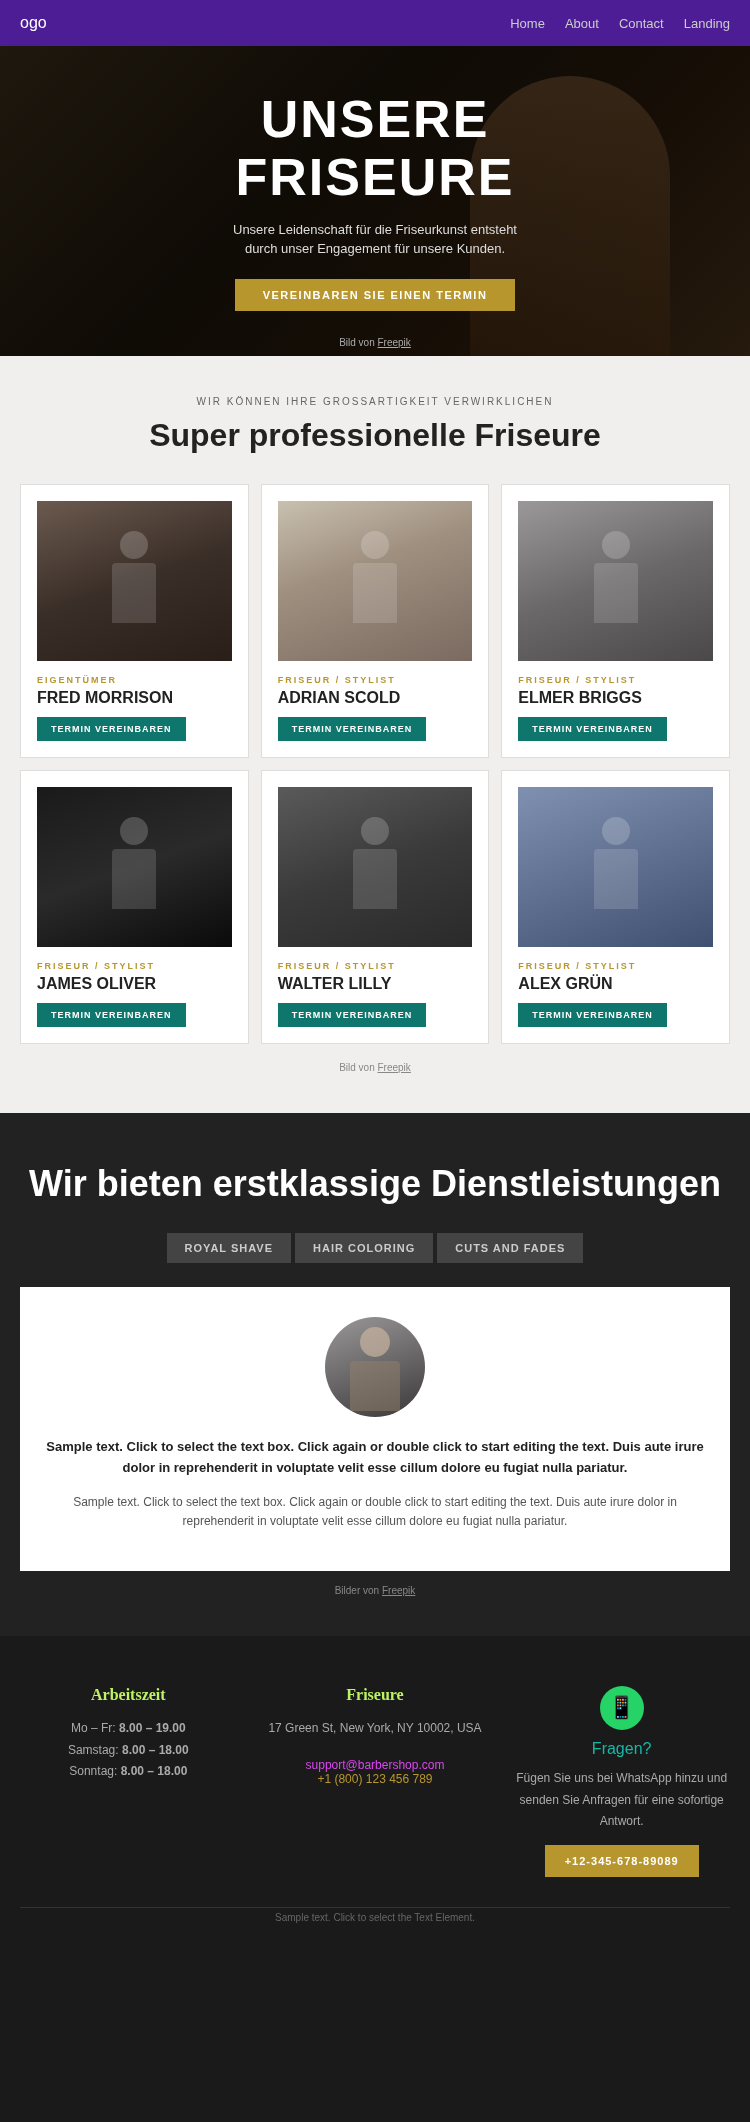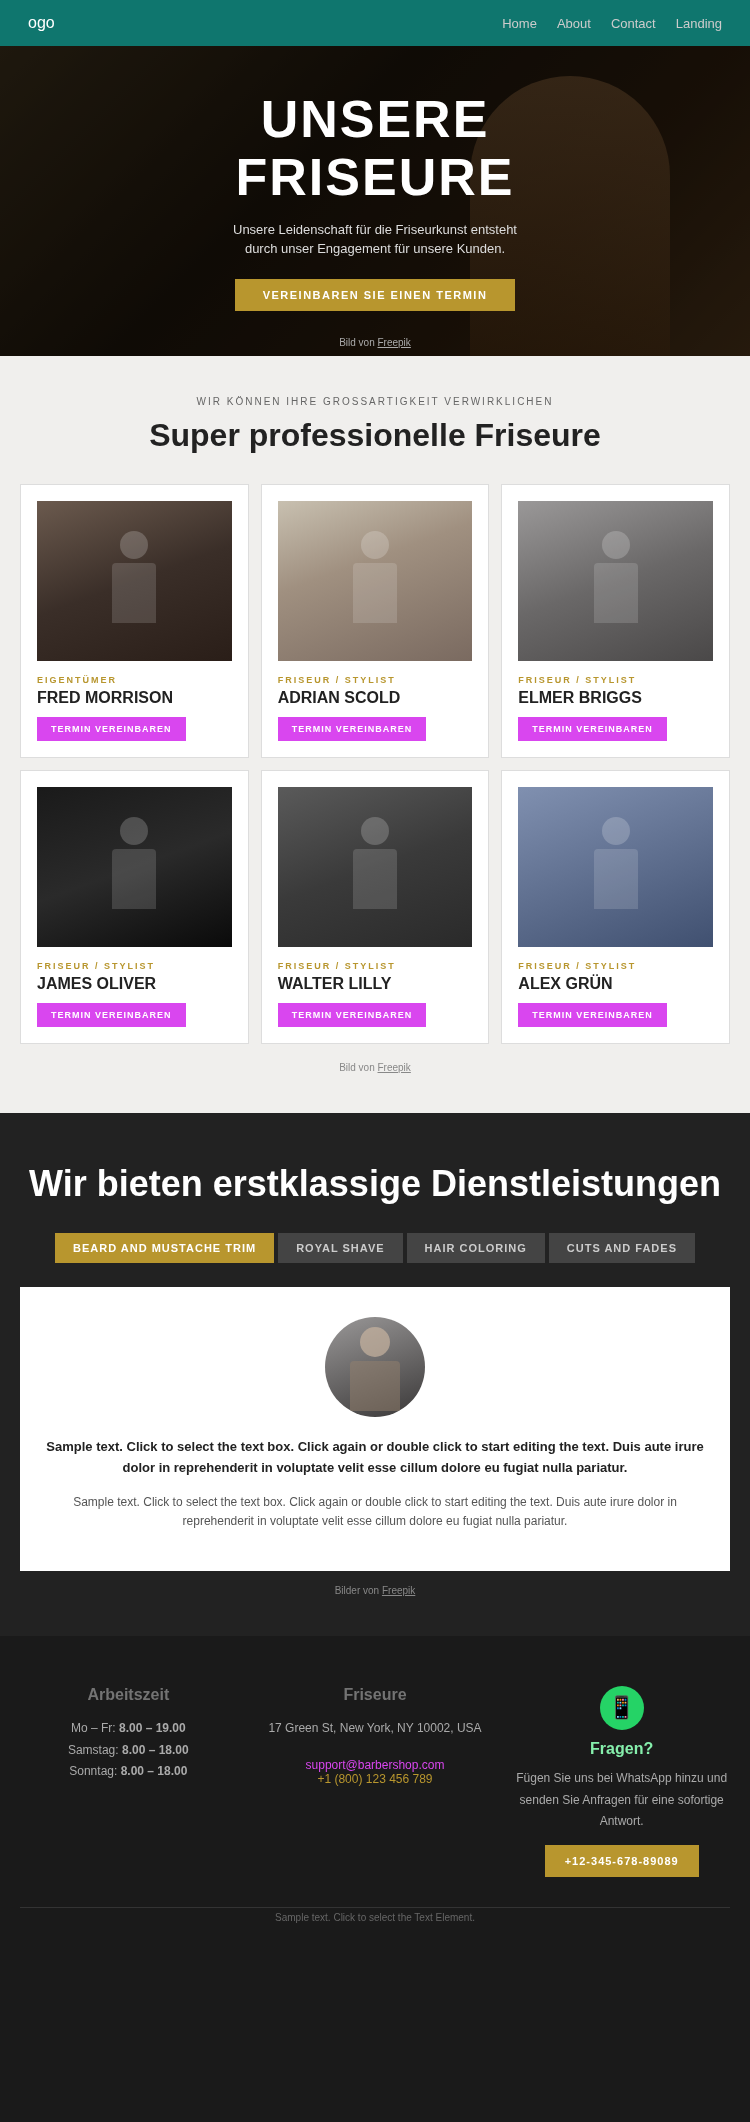--- a/index.html
+++ b/index.html
@@ -1,24 +1,24 @@
 <!DOCTYPE html>
 <html><head>
   <meta charset="utf-8">
   <style>
     * { margin: 0; padding: 0; box-sizing: border-box; }
     body { font-family: Arial, sans-serif; background: #1a1a1a; color: #fff; width: 750px; }
 
     
     nav {
-      background: #0f766e;
+      background: #4c1d95;
       display: flex;
       align-items: center;
       justify-content: space-between;
-      padding: 0 28px;
+      padding: 0 20px;
       height: 46px;
       position: relative;
       z-index: 10;
     }
     .nav-links { display: flex; gap: 20px; }
     .nav-links a { color: #ccc; text-decoration: none; font-size: 13px; }
 
     
     .hero {
       position: relative;
@@ -149,21 +149,21 @@
       font-weight: bold;
     }
     .barber-name {
       font-size: 16px;
       font-weight: 800;
       color: #222;
       text-transform: uppercase;
       margin-bottom: 10px;
     }
     .barber-btn {
-      background: #d946ef;
+      background: #0f766e;
       color: #fff;
       border: none;
       padding: 7px 14px;
       font-size: 9px;
       font-weight: bold;
       letter-spacing: 1px;
       text-transform: uppercase;
       cursor: pointer;
     }
     .barbers-credit {
@@ -263,22 +263,23 @@
       display: grid;
       grid-template-columns: repeat(3, 1fr);
       gap: 30px;
       max-width: 710px;
       margin: 0 auto 30px;
     }
     .footer-col { text-align: center; }
     .footer-col-title {
       font-size: 16px;
       font-weight: 800;
-      color: #737373;
+      color: #bef264;
       margin-bottom: 14px;
+      font-family: Liberation Serif, serif;
     }
     .footer-text {
       font-size: 12px;
       color: #aaa;
       line-height: 1.8;
     }
     .footer-email {
       color: #d946ef;
       font-size: 12px;
     }
@@ -292,22 +293,22 @@
       background: #25d366;
       border-radius: 50%;
       display: flex;
       align-items: center;
       justify-content: center;
       margin: 0 auto 10px;
       font-size: 22px;
     }
     .footer-questions-title {
       font-size: 16px;
-      font-weight: 700;
-      color: #86efac;
+      font-weight: 400;
+      color: #14b8a6;
       margin-bottom: 10px;
     }
     .footer-whatsapp-btn {
       display: inline-block;
       background: #b8962e;
       color: #fff;
       padding: 10px 20px;
       font-size: 11px;
       font-weight: bold;
       letter-spacing: 1px;
@@ -446,21 +447,20 @@
   </div>
   <div class="barbers-credit">
     <span>Bild von</span>
     <a href="#">Freepik</a>
   </div>
 </section>
 
 <section class="services-section">
   <h2 class="services-title">Wir bieten erstklassige Dienstleistungen</h2>
   <div class="services-tabs">
-    <button class="tab-btn active">BEARD AND MUSTACHE TRIM</button>
     <button class="tab-btn">ROYAL SHAVE</button>
     <button class="tab-btn">HAIR COLORING</button>
     <button class="tab-btn">CUTS AND FADES</button>
   </div>
   <div class="services-card">
     <div class="service-avatar">
       <div class="service-avatar-inner">
         <div class="service-avatar-head"></div>
         <div class="service-avatar-body"></div>
       </div>

